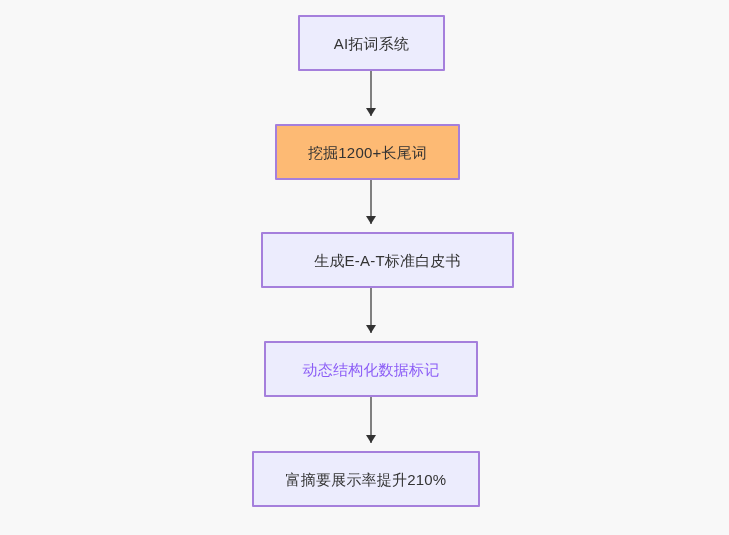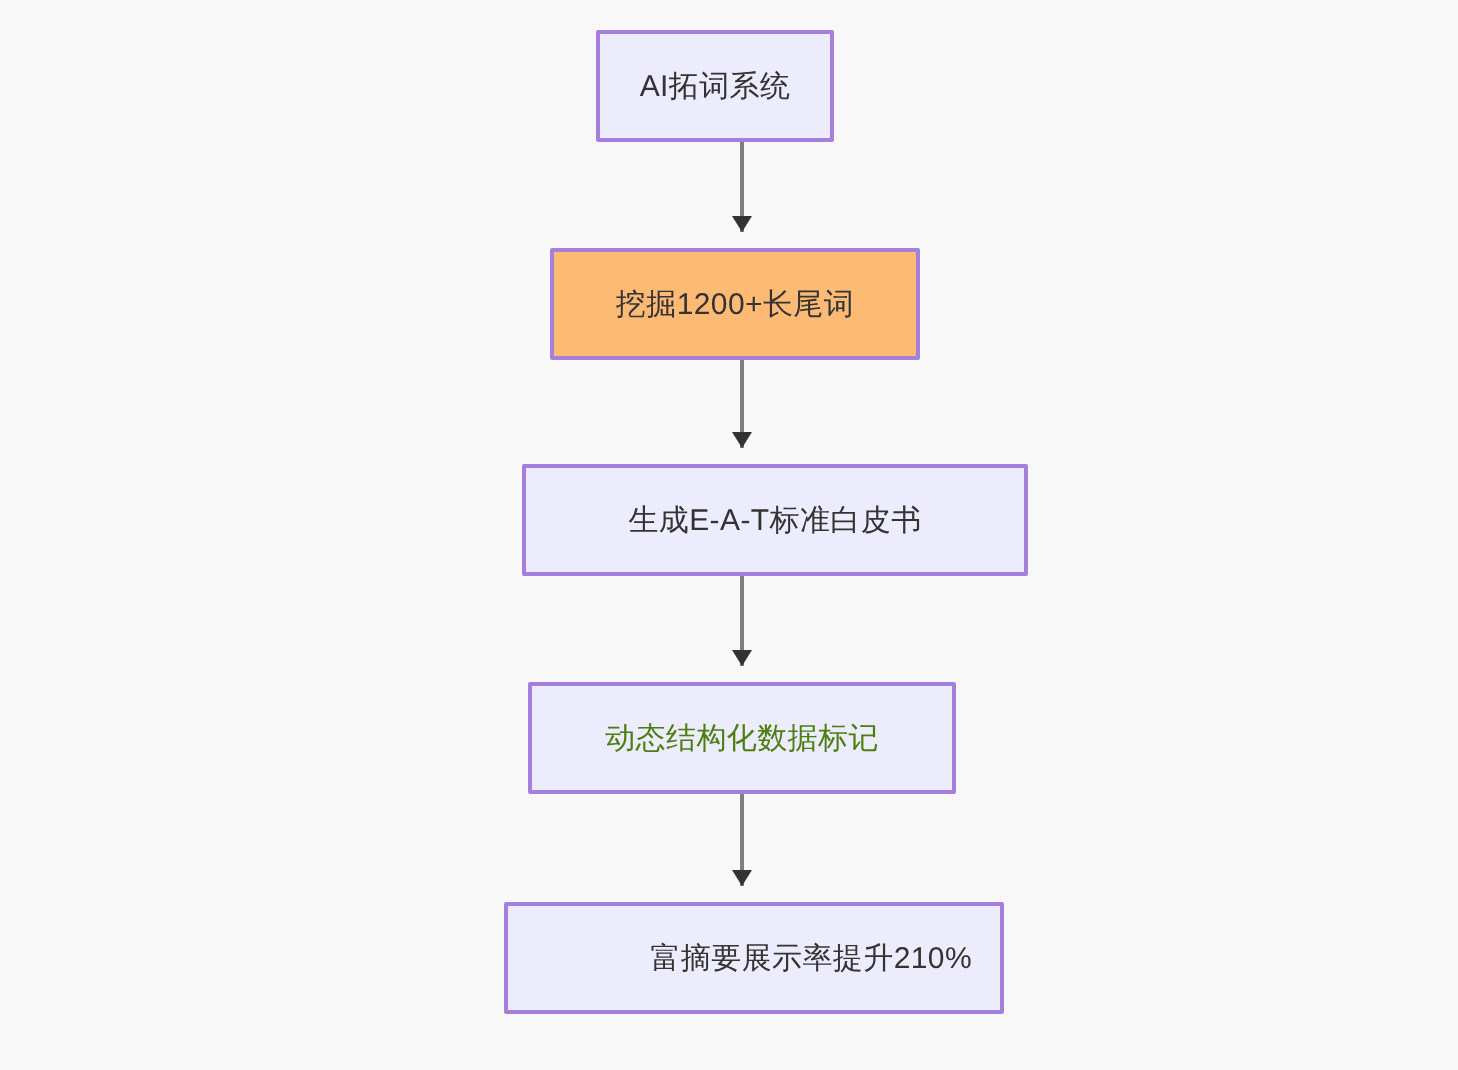--- a/index.html
+++ b/index.html
@@ -67,33 +67,33 @@
 
   <div class="flow-edge" style="left: 370px; top: 180px; height: 44px; background: rgb(128, 128, 128);"></div>
   <div class="flow-arrowhead" style="left: 366px; top: 216px; border-top-color: rgb(51, 51, 51); display: block;"></div>
 
   <div class="flow-edge" style="left: 370px; top: 288px; height: 45px; background: rgb(128, 128, 128);"></div>
   <div class="flow-arrowhead" style="left: 366px; top: 325px; border-top-color: rgb(51, 51, 51); display: block;"></div>
 
   <div class="flow-edge" style="left: 370px; top: 397px; height: 46px; background: rgb(128, 128, 128);"></div>
   <div class="flow-arrowhead" style="left: 366px; top: 435px; border-top-color: rgb(51, 51, 51); display: block;"></div>
 
-  <div class="flow-node" style="left: 298px; top: 15px; width: 119px; background: rgb(236, 236, 253); border-color: rgb(165, 127, 220); color: rgb(51, 51, 51);">
+  <div class="flow-node" style="left: 298px; top: 15px; width: 147px; background: rgb(236, 236, 253); border-color: rgb(165, 127, 220); color: rgb(51, 51, 51);">
     <span class="flow-node-label">AI拓词系统</span>
   </div>
 
   <div class="flow-node" style="left: 275px; top: 124px; width: 185px; background: #fdba74; border-color: rgb(165, 127, 220); color: rgb(51, 51, 51);">
     <span class="flow-node-label">挖掘1200+长尾词</span>
   </div>
 
   <div class="flow-node" style="left: 261px; top: 232px; width: 253px; background: rgb(236, 236, 253); border-color: rgb(165, 127, 220); color: rgb(51, 51, 51);">
     <span class="flow-node-label">生成E-A-T标准白皮书</span>
   </div>
 
-  <div class="flow-node" style="left: 264px; top: 341px; width: 214px; background: rgb(236, 236, 253); border-color: rgb(165, 127, 220); color: #4d7c0f;">
+  <div class="flow-node" style="left: 264px; top: 341px; width: 214px; background: rgb(236, 236, 253); border-color: rgb(165, 127, 220); color: #8b5cf6;">
     <span class="flow-node-label">动态结构化数据标记</span>
   </div>
 
-  <div class="flow-node" style="left: 252px; top: 451px; width: 250px; background: rgb(236, 236, 253); border-color: rgb(165, 127, 220); color: rgb(51, 51, 51); justify-content: flex-end;">
+  <div class="flow-node" style="left: 252px; top: 451px; width: 228px; background: rgb(236, 236, 253); border-color: rgb(165, 127, 220); color: rgb(51, 51, 51);">
     <span class="flow-node-label">富摘要展示率提升210%</span>
   </div>
 
 </div>
 
 </body></html>

